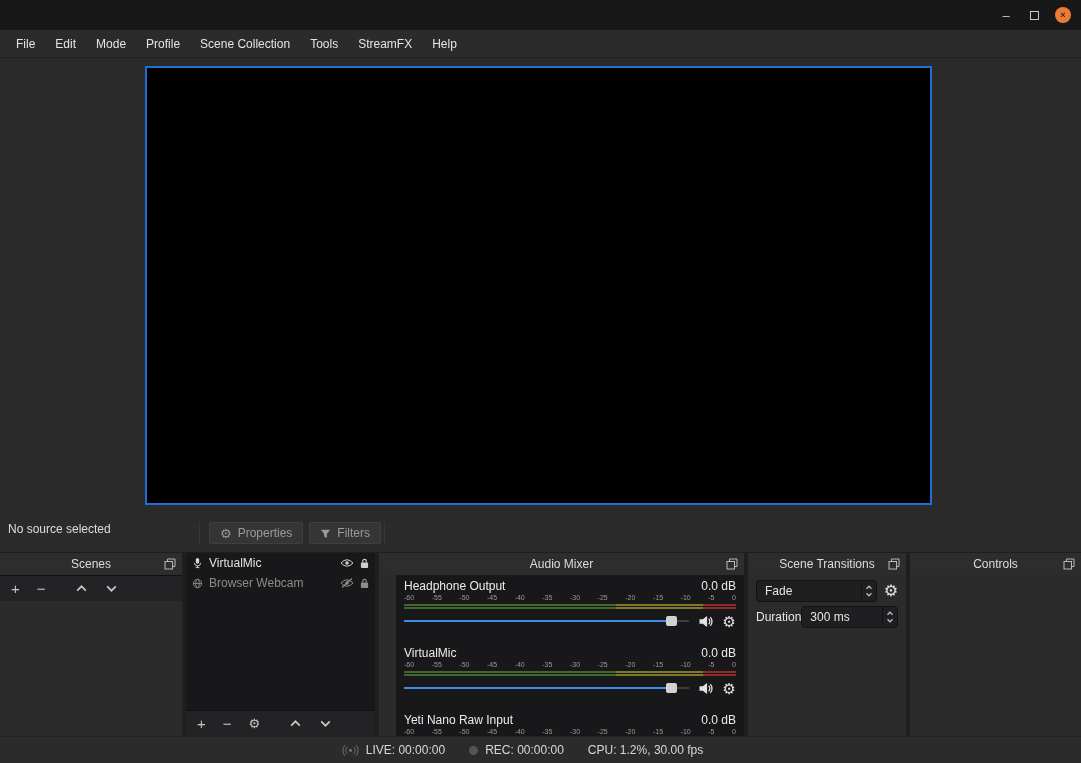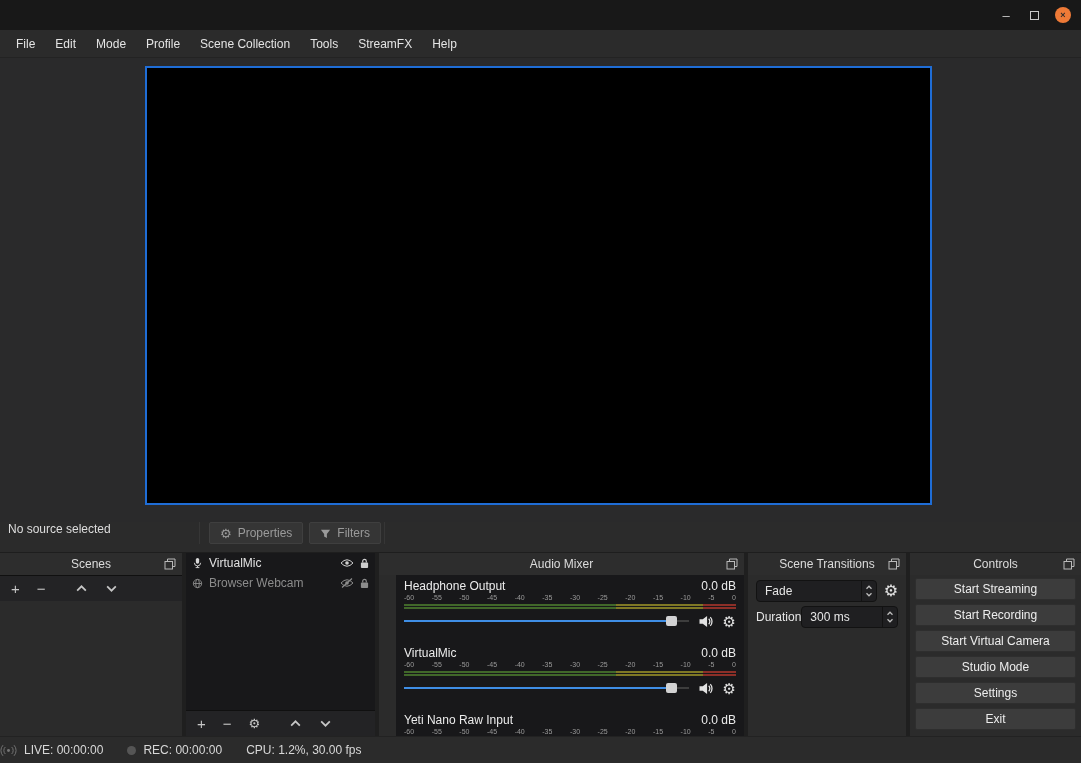--- a/index.html
+++ b/index.html
@@ -99,21 +99,21 @@
   .trans-gear{margin-left:7px;font-size:16px;color:#e2e2e2;cursor:pointer;line-height:1;}
   .duration-label{color:#e6e6e6;}
 
   
   .controls-body{padding:3px 5px;flex:1;}
   .ctl-btn{width:100%;height:22px;margin-bottom:4px;background:#3c3c3c;border:1px solid #2e2e2e;border-radius:2px;
     color:#ededed;font-family:inherit;font-size:12px;cursor:pointer;}
 
   
   .statusbar{height:27px;background:#2b2b2b;border-top:1px solid #222;display:flex;align-items:center;
-    justify-content:flex-start;gap:24px;padding-right:36px;flex:none;color:#d8d8d8;}
+    justify-content:center;gap:24px;padding-right:36px;flex:none;color:#d8d8d8;}
   .status-item{display:flex;align-items:center;gap:7px;}
   .rec-dot{width:9px;height:9px;border-radius:50%;background:#555;}
   .live-icon{color:#777;}
 </style>
 </head>
 <body>
 
 <div class="titlebar">
   <div class="win-controls">
     <div class="win-btn">–</div>
@@ -432,28 +432,20 @@
   <div class="dock dock-controls">
     <div class="dock-header">
       <span>Controls</span>
       <span class="popout">
         <svg width="12" height="12" viewBox="0 0 12 12" fill="none" stroke="currentColor">
             <rect x="1" y="3.5" width="7.5" height="7.5"></rect>
             <path d="M3.5 3.5V1H11v7.5H8.5"></path>
           </svg>
       </span>
     </div>
-    <div class="controls-body">
-      <button class="ctl-btn">Start Streaming</button>
-      <button class="ctl-btn">Start Recording</button>
-      <button class="ctl-btn">Start Virtual Camera</button>
-      <button class="ctl-btn">Studio Mode</button>
-      <button class="ctl-btn">Settings</button>
-      <button class="ctl-btn">Exit</button>
-    </div>
   </div>
 
 </div>
 
 <div class="statusbar">
   <div class="status-item">
     <span class="live-icon">
       <svg width="17" height="13" viewBox="0 0 16 12" fill="none" stroke="currentColor" stroke-width="0.9">
           <circle cx="8" cy="6" r="1.4" fill="currentColor" stroke="none"></circle>
           <path d="M5 2.7a4.6 4.6 0 0 0 0 6.6M11 2.7a4.6 4.6 0 0 1 0 6.6M2.8 1a7.4 7.4 0 0 0 0 10M13.2 1a7.4 7.4 0 0 1 0 10"></path>

